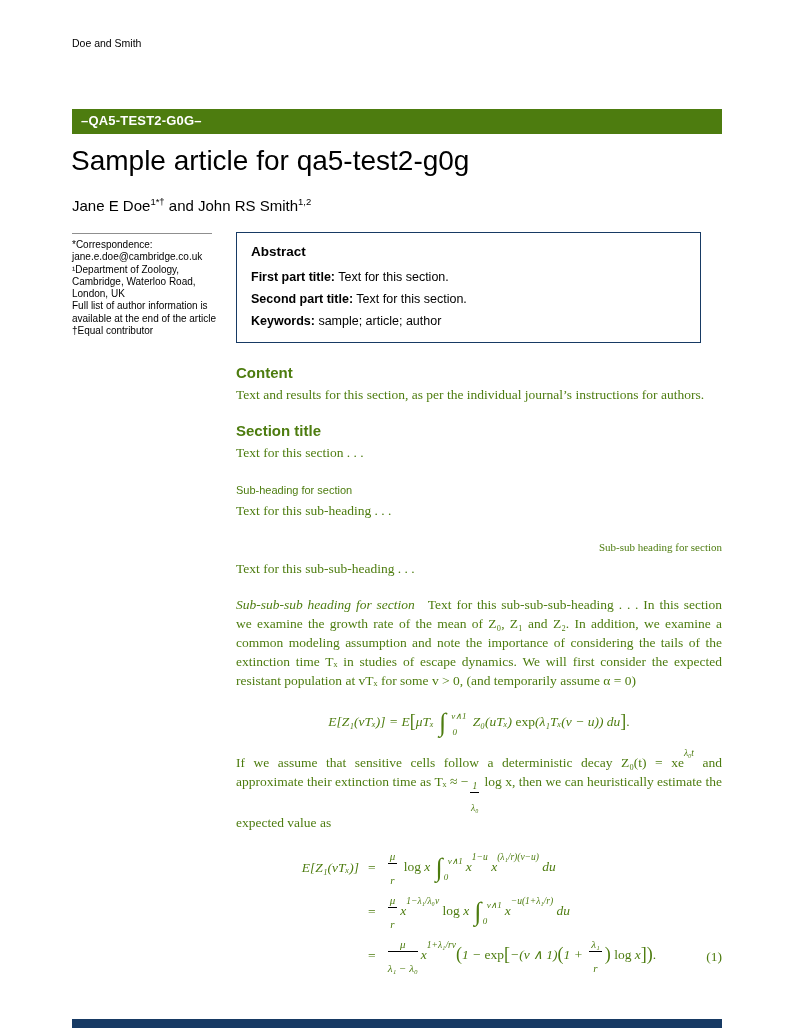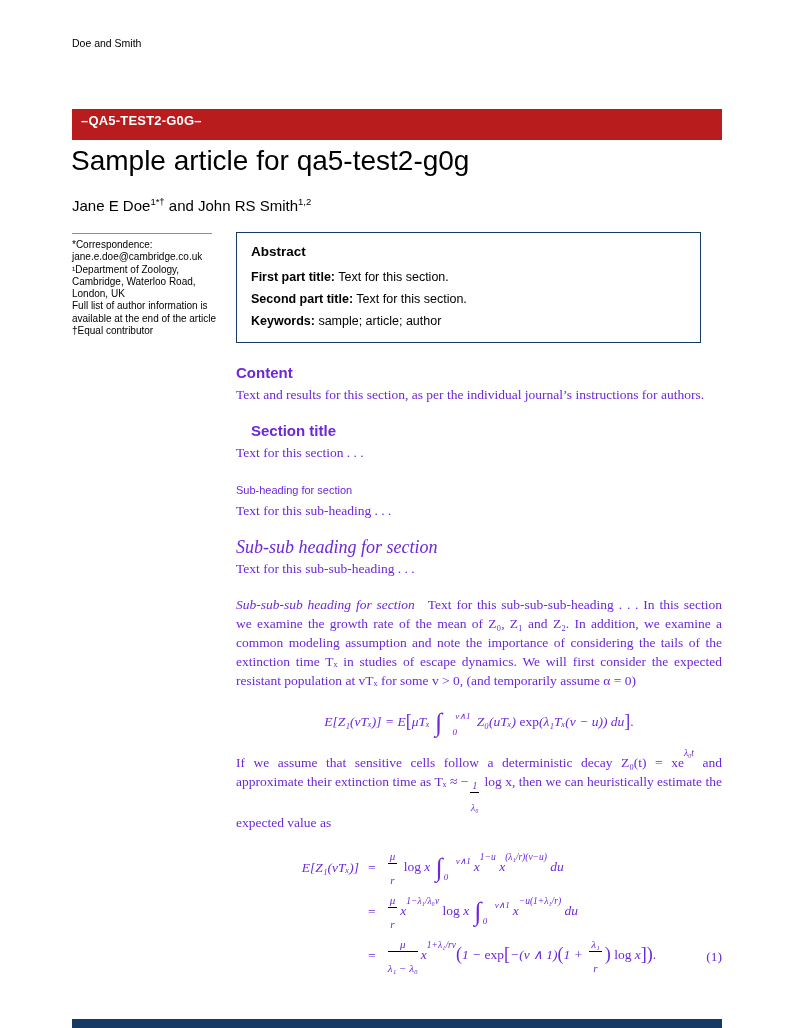--- a/index.html
+++ b/index.html
@@ -2,21 +2,21 @@
 <html><head>
 <meta charset="utf-8">
 <style>
   html,body{margin:0;padding:0;background:#fff;}
   .page{position:relative;width:794px;height:1028px;background:#ffffff;overflow:hidden;
         font-family:"Liberation Serif",serif;color:#111;}
 
   .running-header{position:absolute;left:72px;top:37px;font-family:"Liberation Sans",sans-serif;
         font-size:10.5px;color:#000;}
 
-  .banner{position:absolute;left:72px;top:109px;width:650px;height:31px;background:#b91c1c;
+  .banner{position:absolute;left:72px;top:109px;width:650px;height:25px;background:#4d7c0f;
         color:#fff;font-family:"Liberation Sans",sans-serif;font-weight:700;font-size:13px;
         line-height:23px;padding-left:9px;box-sizing:border-box;letter-spacing:.2px;}
 
   .title{position:absolute;left:71px;top:146px;margin:0;font-family:"Liberation Sans",sans-serif;
         font-size:28px;font-weight:500;line-height:30px;color:#000;}
 
   .authors{position:absolute;left:72px;top:197px;font-family:"Liberation Sans",sans-serif;
         font-size:15px;color:#000;}
   .authors sup{font-size:9.5px;line-height:0;}
 
@@ -27,41 +27,41 @@
 
   .abstract{position:absolute;left:236px;top:232px;width:465px;box-sizing:border-box;
         border:1px solid #173a64;padding:11px 14px 13px;font-family:"Liberation Sans",sans-serif;
         font-size:12.5px;line-height:15px;color:#000000;}
   .abstract-heading{font-weight:700;font-size:13.5px;margin:0 0 11px;}
   .abs-item{margin:0 0 7px;}
   .abs-item:last-child{margin-bottom:0;}
   .abs-label{font-weight:700;}
 
   .content{position:absolute;left:236px;top:364px;width:486px;font-size:13.5px;line-height:19px;
-        text-align:justify;color:#6d28d9;}
+        text-align:justify;color:#4d7c0f;}
   .content p{margin:0;}
   .h-major{font-family:"Liberation Sans",sans-serif;font-size:15px;font-weight:700;margin:0 0 3px;
         text-align:left;line-height:18px;}
-  .h-major.spaced{margin-top:18px;margin-left:15px;}
+  .h-major.spaced{margin-top:18px;}
   .h-minor{font-family:"Liberation Sans",sans-serif;font-size:11px;font-weight:400;margin:20px 0 3px;
         text-align:left;line-height:16px;}
-  .h-italic{font-family:"Liberation Serif",serif;font-style:italic;font-weight:400;font-size:18px;
-        margin:19px 0 3px;text-align:left;line-height:17px;}
+  .h-italic{font-family:"Liberation Serif",serif;font-weight:400;font-size:11px;
+        margin:19px 0 3px;text-align:right;line-height:17px;}
   .runin{margin-top:17px !important;}
   .runin .rh{font-style:italic;margin-right:13px;}
 
   
   .mi{font-style:italic;}
   .rm{font-style:normal;}
   sup.e{font-size:9.5px;font-style:italic;position:relative;top:-5px;}
   .int{font-size:26px;font-style:normal;line-height:0;vertical-align:-5px;padding-left:2px;}
   .lim{display:inline-flex;flex-direction:column;justify-content:space-between;height:26px;
         vertical-align:middle;font-size:9px;font-style:italic;margin:0 3px 0 1px;
         transform:translateY(1px);line-height:10px;}
-  .lim .lsup{margin-left:12px;}
+  .lim .lsup{margin-left:4px;}
   .lim .lsub{margin-right:4px;}
   .frac{display:inline-flex;flex-direction:column;vertical-align:middle;text-align:center;
         font-size:11px;line-height:12px;margin:0 3px;font-style:italic;}
   .frac .fn{border-bottom:1px solid #000;padding:0 2px 1px;}
   .frac .fd{padding-top:10px;}
   .ifrac{font-size:9.5px;line-height:10px;margin:0 2px;vertical-align:-3px;}
   .big{font-size:18px;font-style:normal;vertical-align:-1px;}
 
   .deq{margin:14px 0 10px;text-align:center;line-height:34px;}
 

